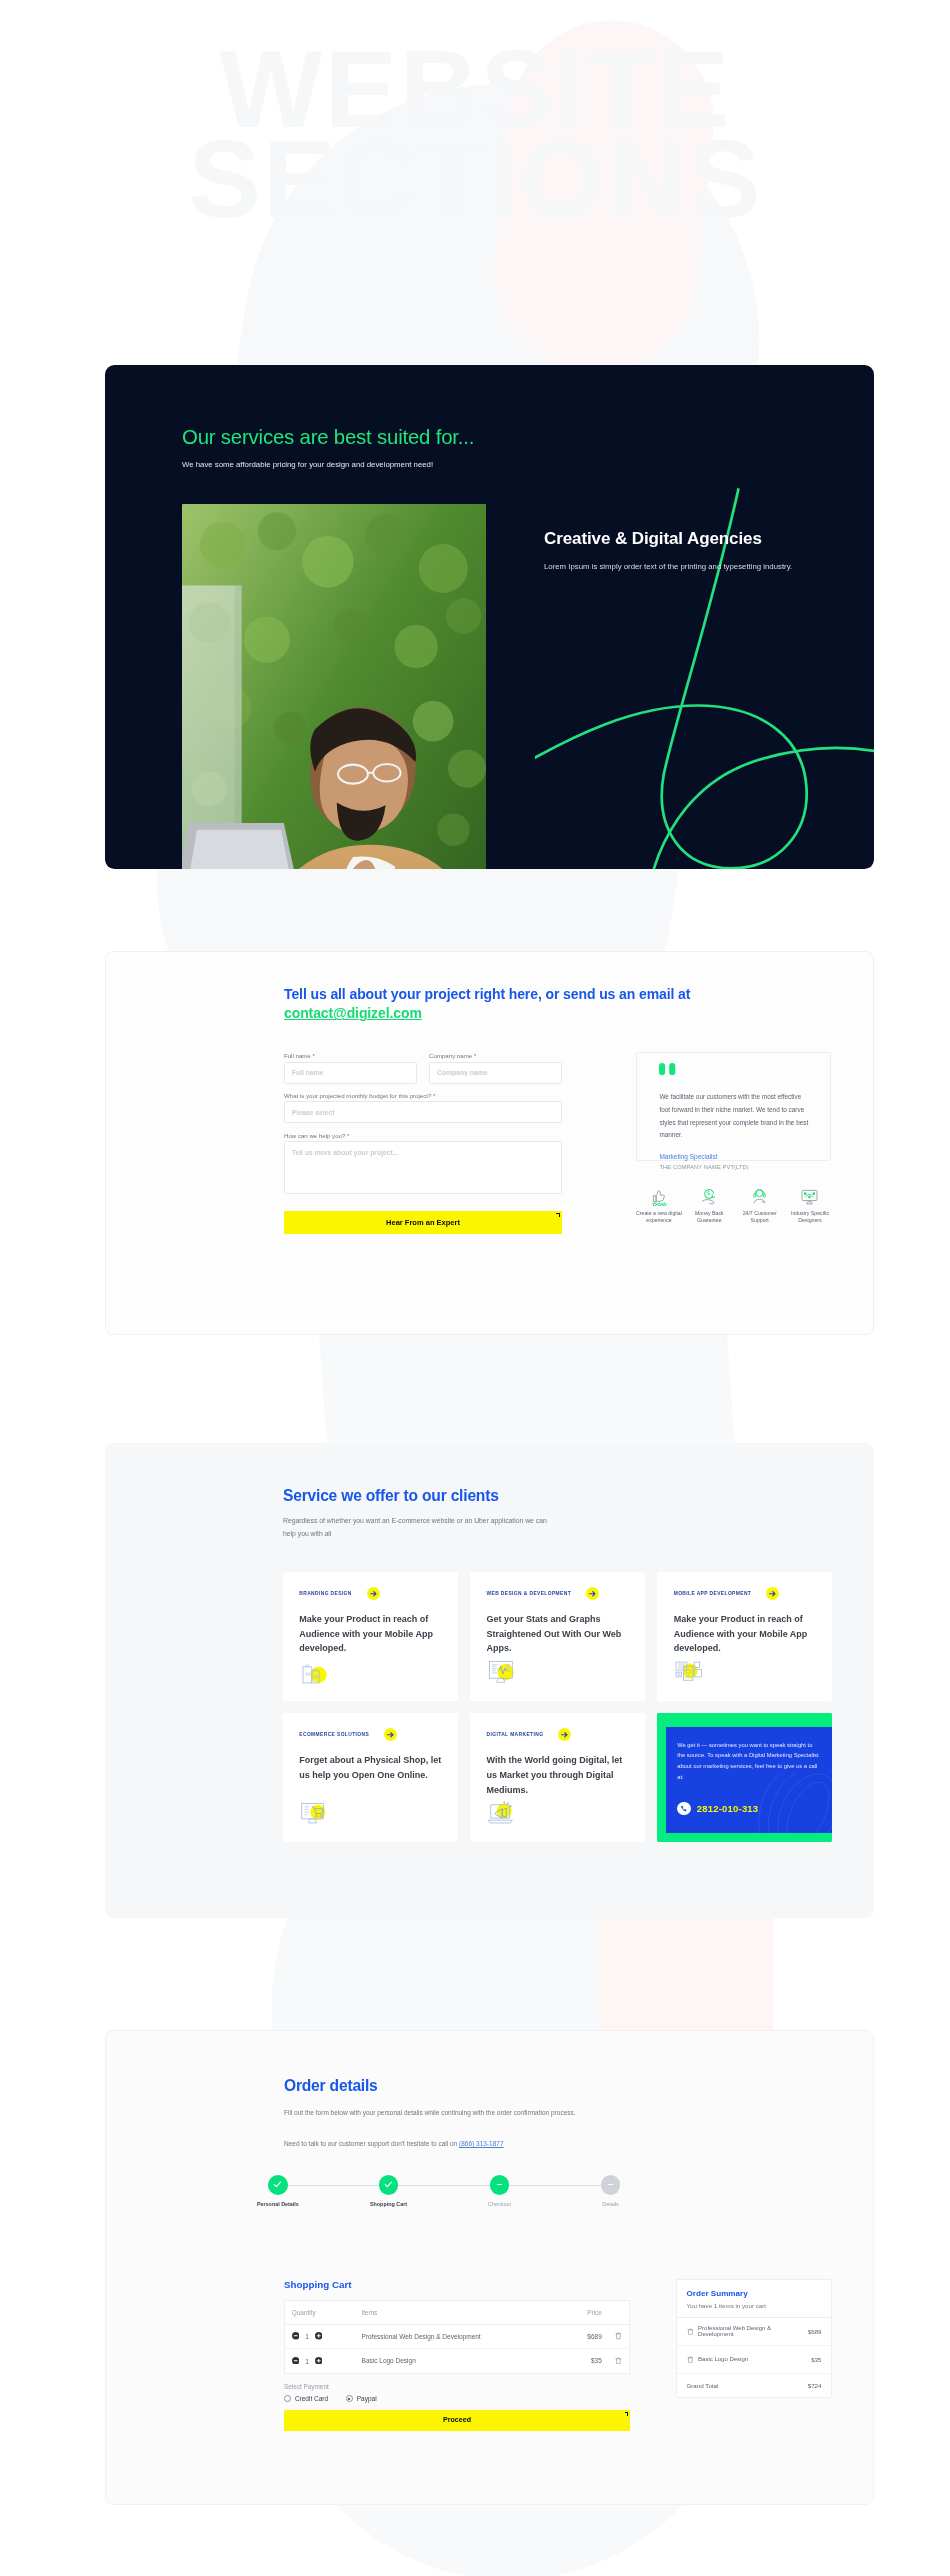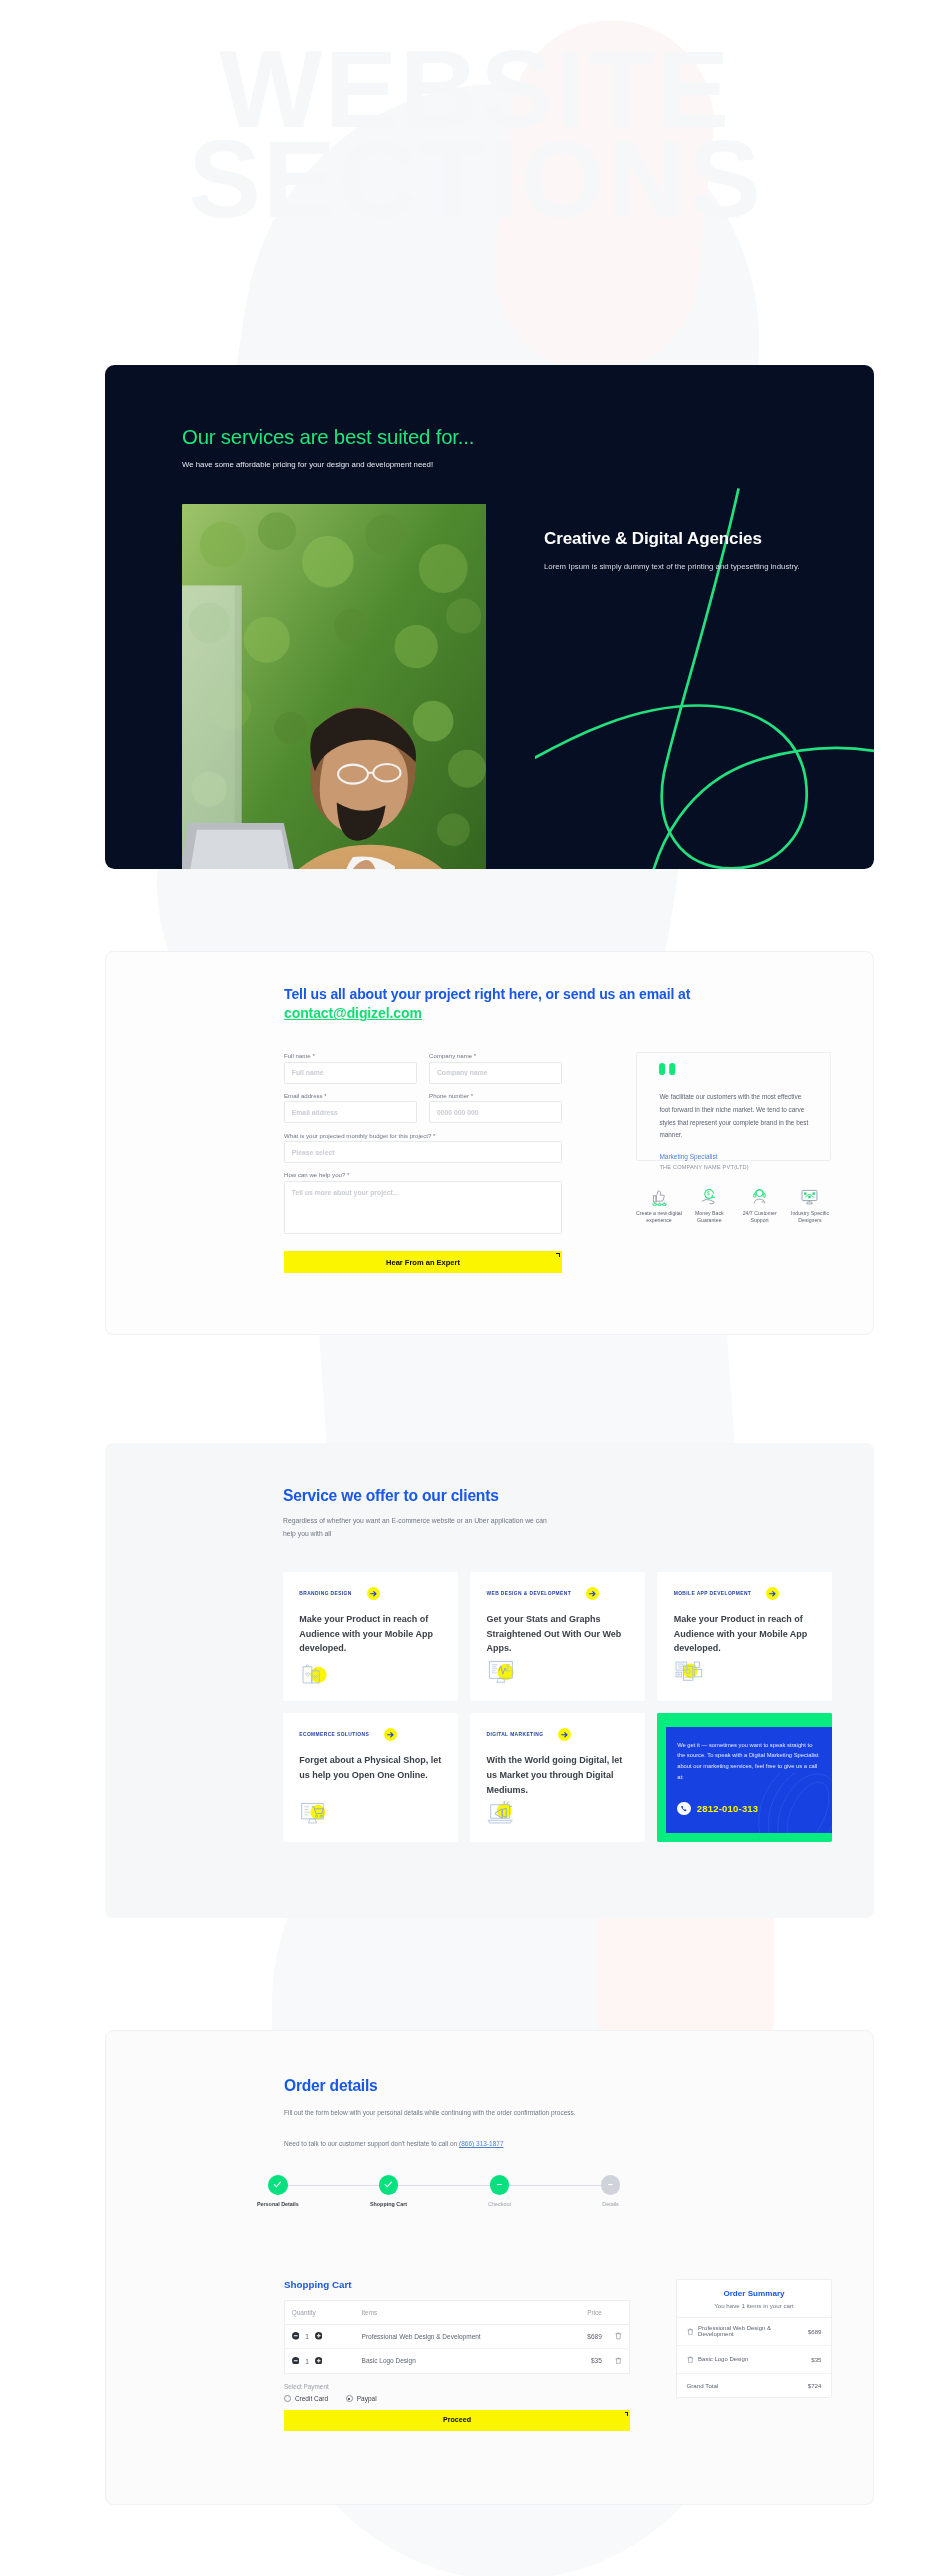--- a/index.html
+++ b/index.html
@@ -235,21 +235,21 @@
     position: relative; margin-top: 8.1px; width: 100%; height: 20.4px;
     background: #fbf500; border: none; cursor: pointer;
     font-family: "Liberation Sans", sans-serif; font-size: 7.1px; font-weight: 700; color: #0a0a0a;
   }
   #proceed-button .corner { position: absolute; right: 2px; top: 2px; width: 3.4px; height: 3.4px; border-top: 1.4px solid #111; border-right: 1.4px solid #111; }
 
   #summary-panel {
     position: absolute; left: 570px; top: 248px; width: 156px;
     border: 0.7px solid #eceef1; background: #ffffff; border-radius: 1.4px;
   }
-  #summary-head { padding: 8.8px 9.5px 8.1px; border-bottom: 0.7px solid #eceef1; text-align: center; }
+  #summary-head { padding: 8.8px 9.5px 8.1px; border-bottom: 0.7px solid #eceef1; }
   #summary-title { font-size: 8.1px; font-weight: 800; color: #1857e8; }
   #summary-count { margin-top: 4.1px; font-size: 6.2px; color: #6f7682; }
   .sum-row { display: flex; align-items: center; gap: 4.8px; padding: 7.5px 9.5px; border-bottom: 0.7px solid #f2f3f6; }
   .sum-row .nm { flex: 1; font-size: 6px; color: #5c6370; }
   .sum-row .pr { font-size: 6.1px; color: #5c6370; }
   #sum-total-row { display: flex; padding: 8.1px 9.5px; }
   #sum-total-row .nm { flex: 1; font-size: 6.2px; color: #5c6370; }
   #sum-total-row .pr { font-size: 6.2px; color: #5c6370; }
 </style>
 </head>
@@ -344,47 +344,37 @@
 
         <ellipse cx="285" cy="700" rx="72" ry="17" fill="#efeae1"></ellipse>
         <path d="M224 660 q4 42 58 44 q56 -2 60 -44 z" fill="#6f7564"></path>
         <ellipse cx="283" cy="658" rx="60" ry="15" fill="#efe8dc"></ellipse>
         <path d="M344 668 q26 0 24 18 q-2 16 -26 14z" fill="none" stroke="#6f7564" stroke-width="7"></path>
       </svg>
     </div>
 
     <div class="hero-block" id="hero-block-1">
       <h3 class="hero-h">Creative &amp; Digital Agencies</h3>
-      <p class="hero-p">Lorem Ipsum is simply dummy text of the printing and typesetting industry.</p>
+      <p class="hero-p">Lorem Ipsum is simply order text of the printing and typesetting industry.</p>
     </div>
 
   </section>
 
   <section id="contact-section">
     <h2 id="contact-heading"><span>Tell us all about your project right here, or send us an email at </span><a id="contact-email" href="#">contact@digizel.com</a></h2>
 
     <form id="contact-form">
       <div class="row2">
         <div class="fld">
           <label class="fld-label">Full name *</label>
           <input class="fld-input" type="text" placeholder="Full name" style="">
         </div>
         <div class="fld">
           <label class="fld-label">Company name *</label>
           <input class="fld-input" type="text" placeholder="Company name" style="">
-        </div>
-      </div>
-      <div class="row2">
-        <div class="fld">
-          <label class="fld-label">Email address *</label>
-          <input class="fld-input" type="text" placeholder="Email address" style="">
-        </div>
-        <div class="fld">
-          <label class="fld-label">Phone number *</label>
-          <input class="fld-input" type="text" placeholder="0000 000 000" style="">
         </div>
       </div>
       <div class="fld">
         <label class="fld-label">What is your projected monthly budget for this project? *</label>
         <input class="fld-input" type="text" placeholder="Please select" style="">
       </div>
       <div class="fld">
         <label class="fld-label">How can we help you? *</label>
         <textarea class="fld-textarea" placeholder="Tell us more about your project..." style=""></textarea>
       </div>

